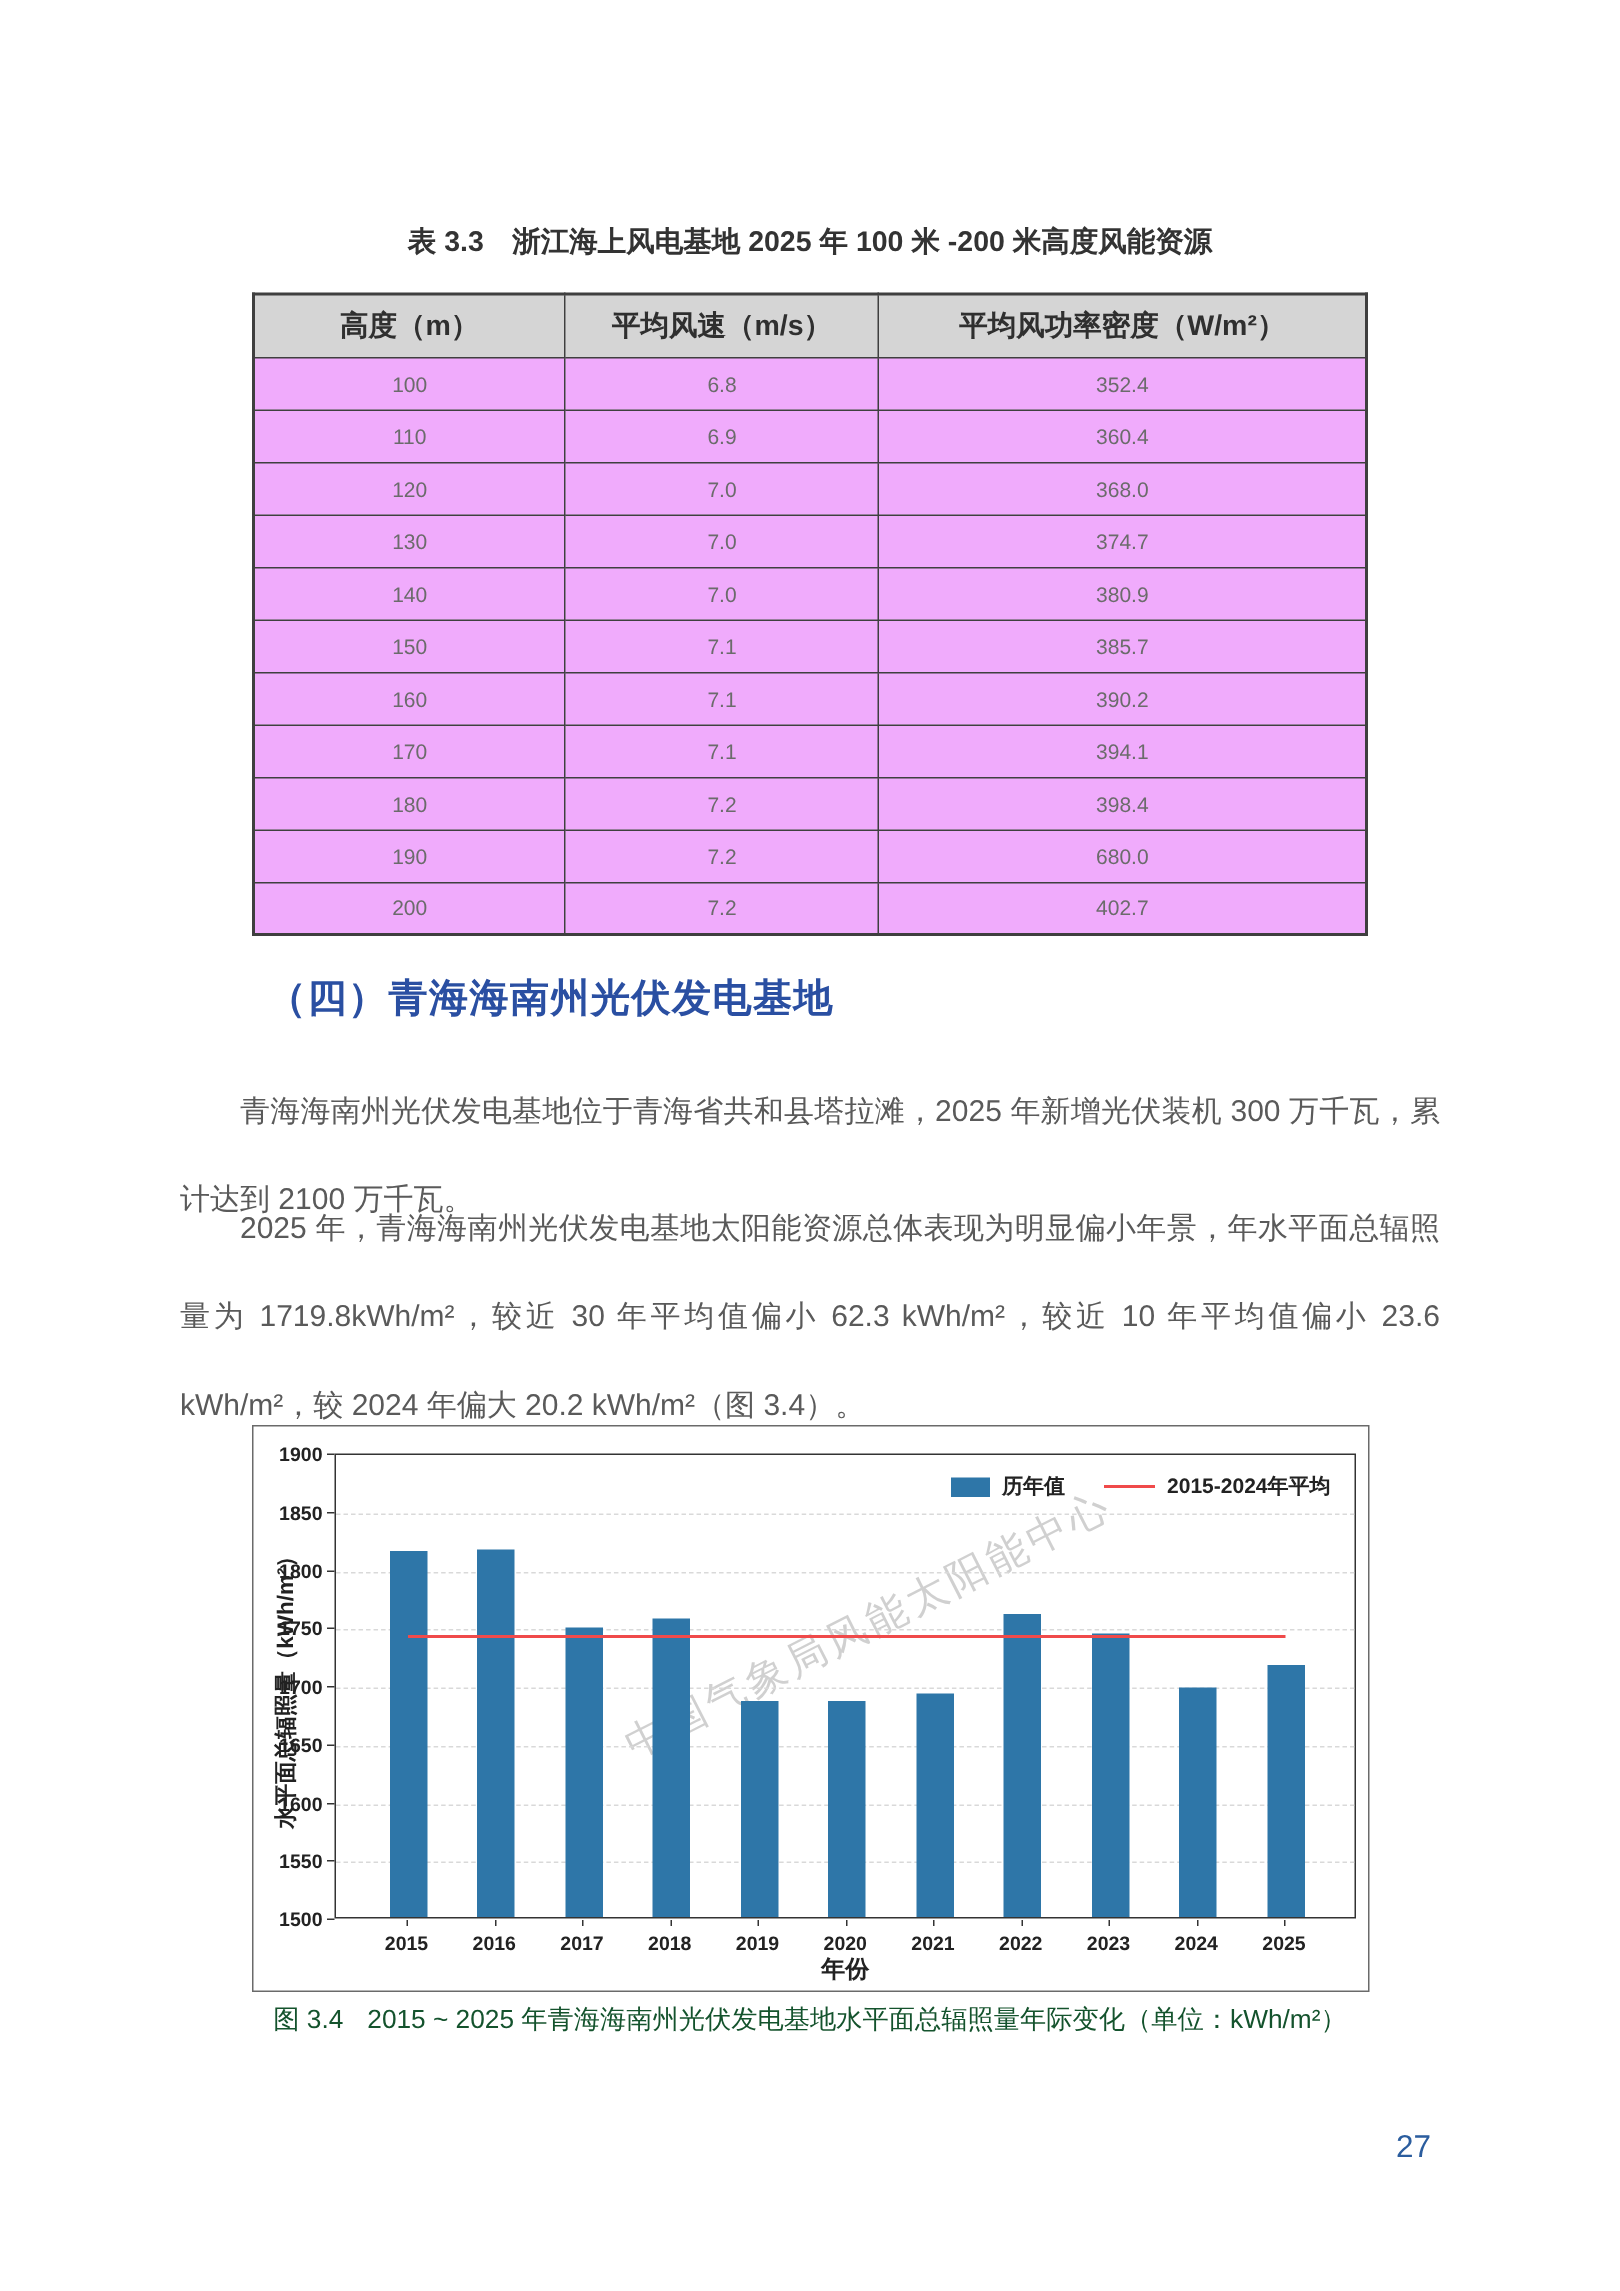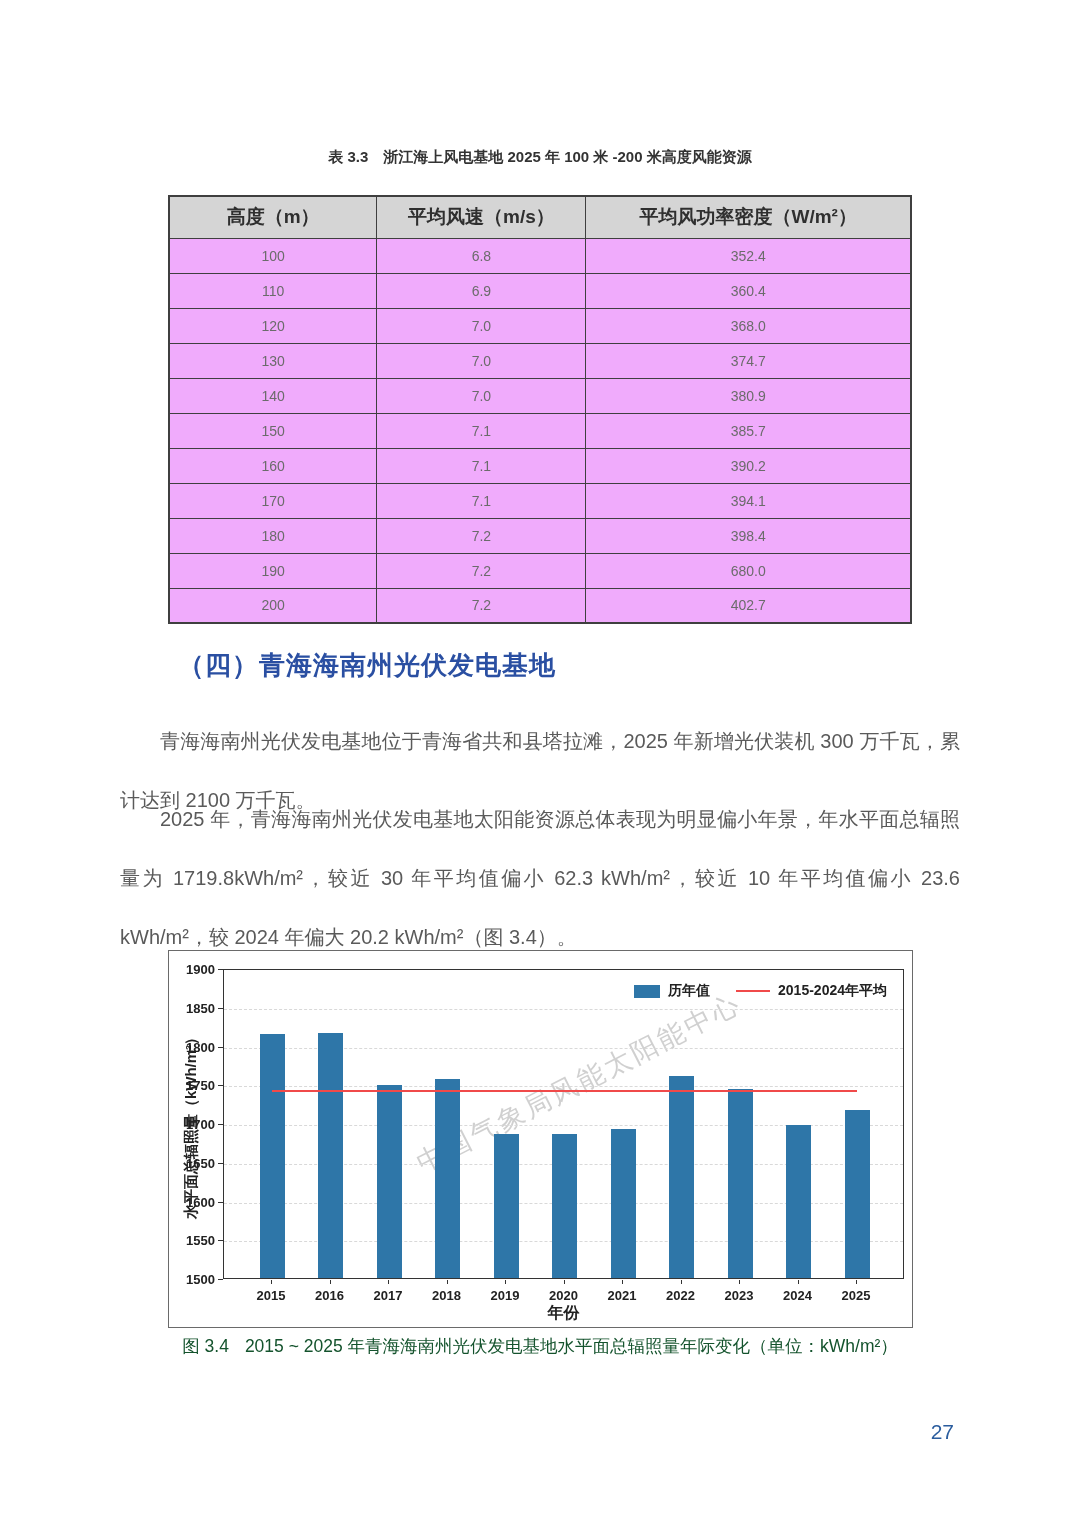--- a/index.html
+++ b/index.html
@@ -2,21 +2,21 @@
 <html><head>
 <meta charset="utf-8">
 <style>
   * { margin:0; padding:0; box-sizing:border-box; }
   html,body { background:#e8e8e8; }
   body { font-family:"Liberation Sans", sans-serif; }
   .page { position:relative; width:1080px; height:1527px; background:#ffffff; margin:0 auto; overflow:hidden; }
 
   
   .table-title { position:absolute; top:148px; left:0; width:100%; text-align:center;
-                 font-size:15px; font-weight:bold; color:#333333; }
+                 font-size:19px; font-weight:bold; color:#333333; }
   .data-table { position:absolute; left:168px; top:195px; width:744px;
                 border-collapse:collapse; table-layout:fixed; }
   .data-table th, .data-table td { border:1px solid #3f3f3f; text-align:center; vertical-align:middle; }
   .data-table th { background:#d5d5d5; height:42px; font-size:19px; font-weight:bold; color:#2f2f2f; }
   .data-table td { height:35px; font-size:14px; color:#6b6b6b; background:#f0abfc; }
   .data-table { border:2px solid #3f3f3f; }
   .col-h { width:28.0%; } .col-s { width:28.2%; } .col-p { width:43.8%; }
 
   
   .section-heading { position:absolute; left:178px; top:648px; font-size:26px; font-weight:bold;

